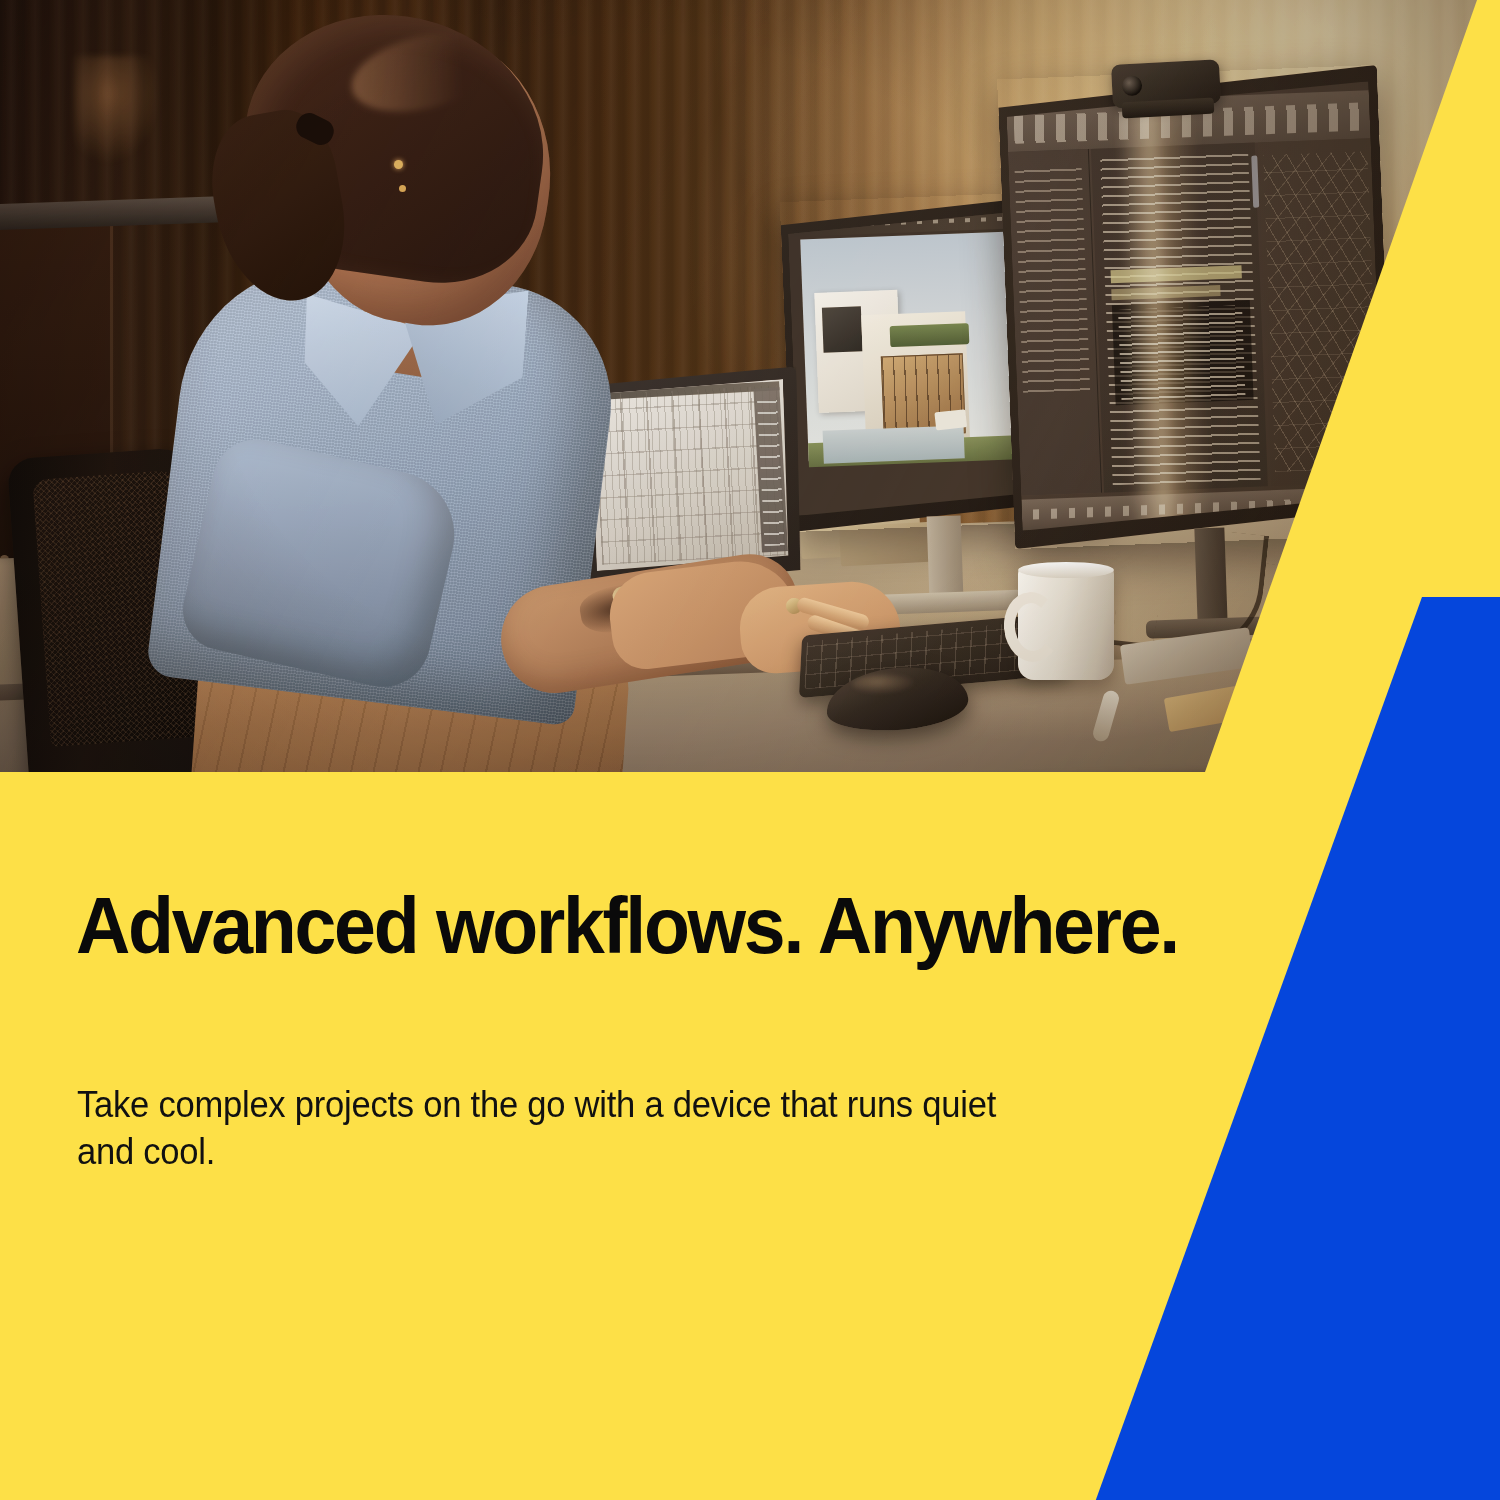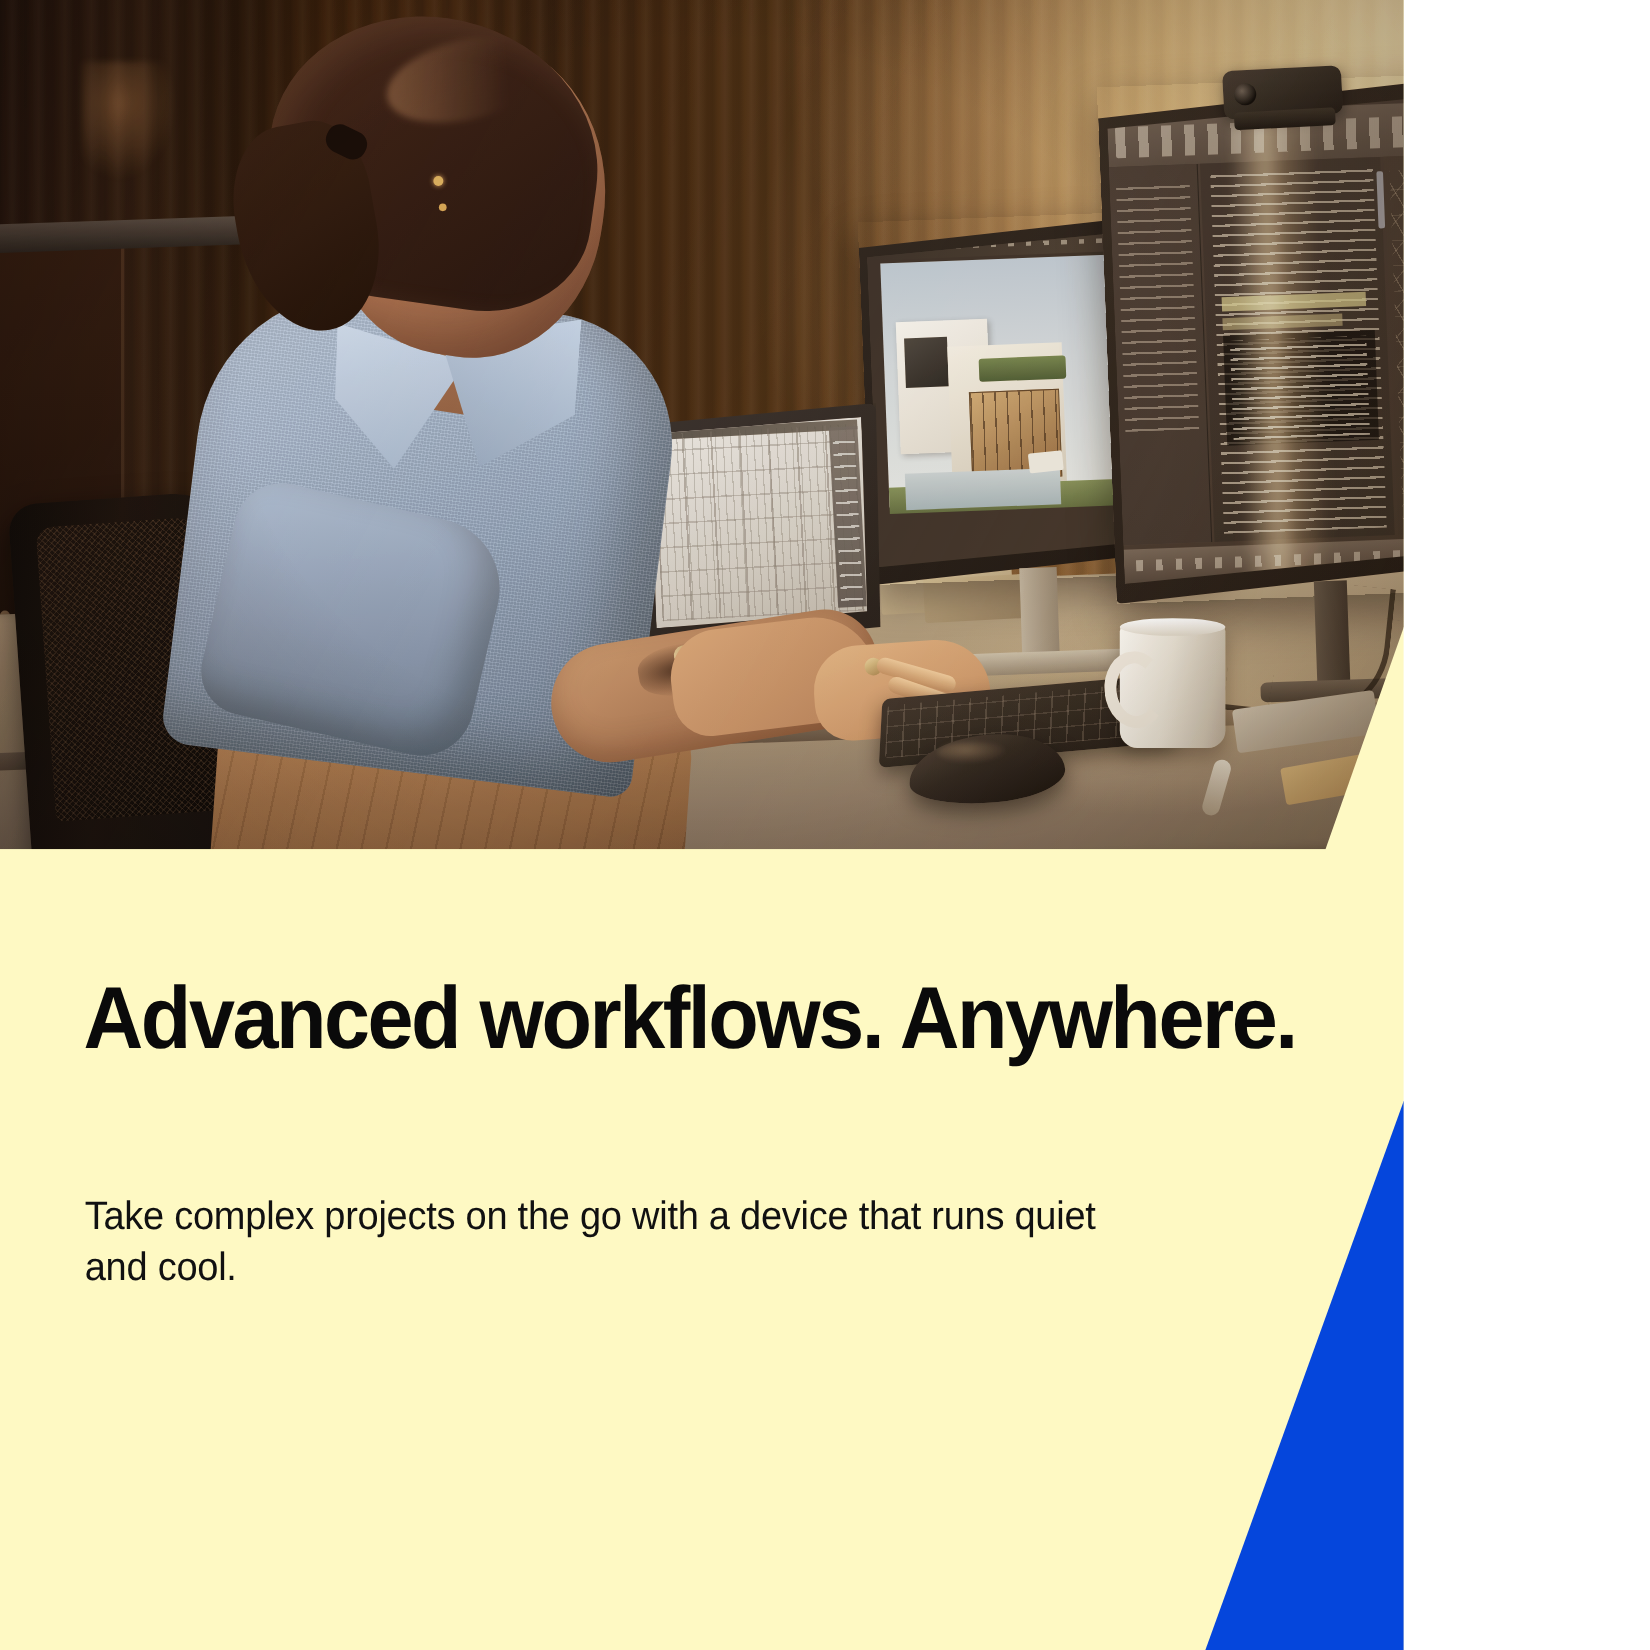--- a/index.html
+++ b/index.html
@@ -8,22 +8,22 @@
     width:1500px;height:1500px;
     background:#ffffff;
     font-family:"Liberation Sans","DejaVu Sans",sans-serif;
     overflow:hidden;
     position:relative;
   }
 
   
   #canvas{
     position:absolute;inset:0;
-    width:1276px;height:1500px;
-    background:#fef9c3;
+    width:1500px;height:1500px;
+    background:#fde047;
     overflow:hidden;
   }
 
   
   .blue-wedge{
     position:absolute;
     left:1040px;top:560px;
     width:470px;height:945px;
     z-index:1;
   }

